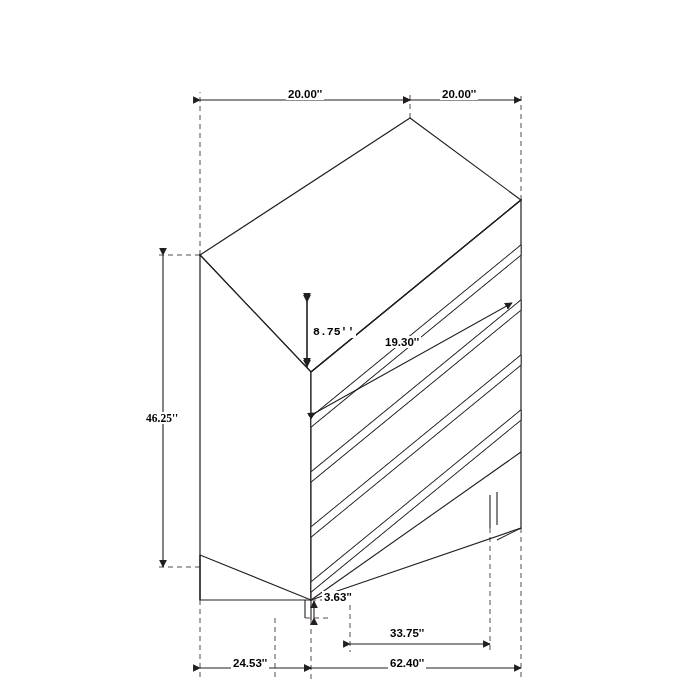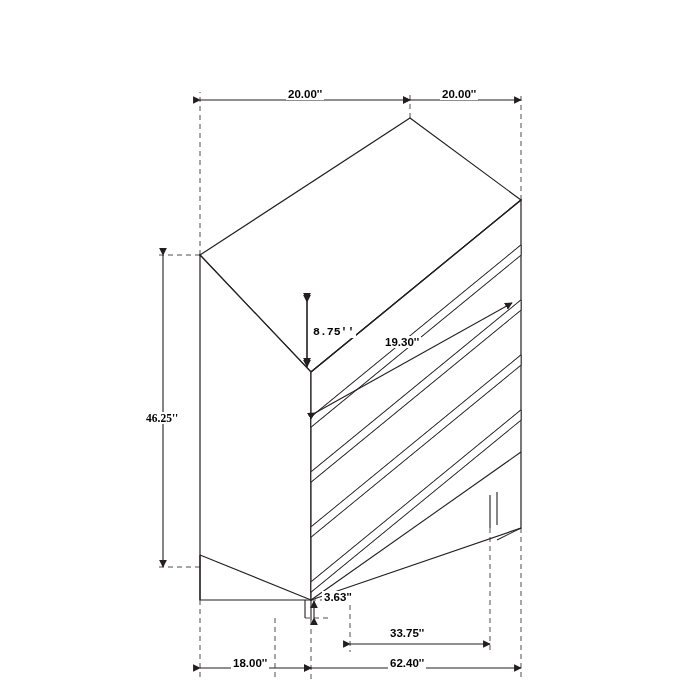--- a/index.html
+++ b/index.html
@@ -148,17 +148,17 @@
       <line x1="307" y1="302" x2="307" y2="367"></line>
     </g>
   </svg>
 
   <div class="dimlabel" style="left:286px; top:88px;">20.00''</div>
   <div class="dimlabel" style="left:440px; top:88px;">20.00''</div>
   <div class="dimlabel" style="left:311px; top:325px;font-family:Liberation Mono, monospace;">8.75''</div>
   <div class="dimlabel" style="left:383px; top:336px;">19.30''</div>
   <div class="dimlabel" style="left:144px; top:412px;font-family:Liberation Serif, serif;">46.25''</div>
   <div class="dimlabel" style="left:322px; top:591px;">3.63''</div>
-  <div class="dimlabel" style="left:231px; top:657px;">18.00''</div>
+  <div class="dimlabel" style="left:231px; top:657px;">24.53''</div>
   <div class="dimlabel" style="left:388px; top:627px;text-align:center;">33.75''</div>
   <div class="dimlabel" style="left:388px; top:657px;">62.40''</div>
 
 </div>
 
 </body></html>

